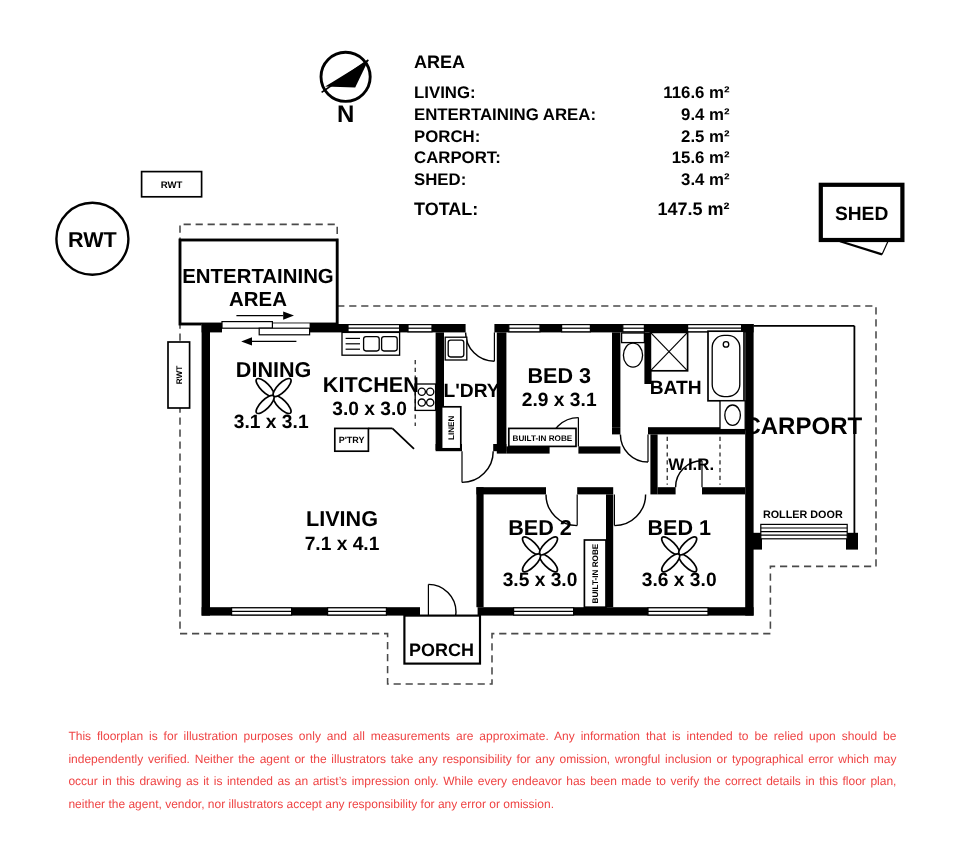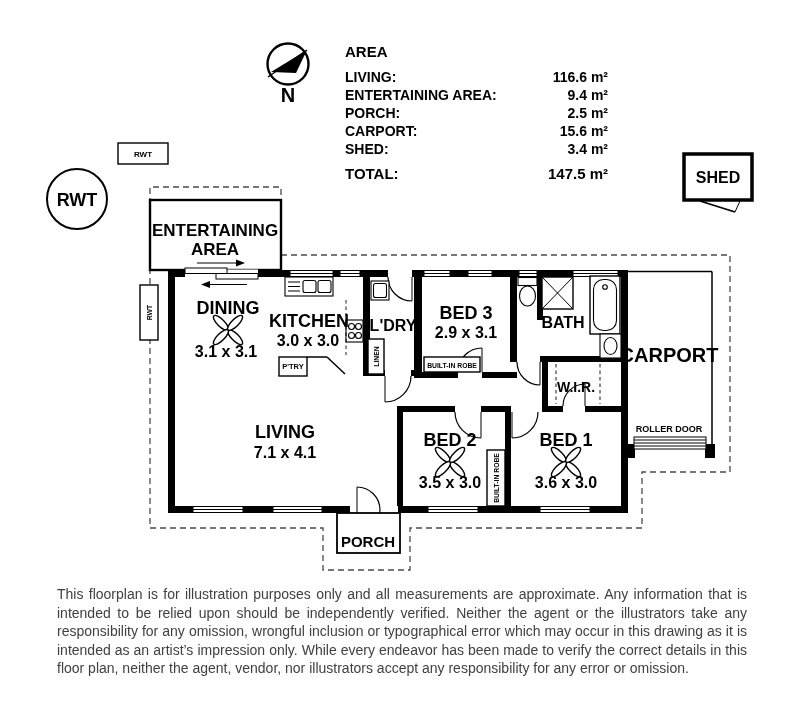--- a/index.html
+++ b/index.html
@@ -16,22 +16,22 @@
   .t9{font-size:9px;} .t8{font-size:8px;} .t7{font-size:7.5px;} .t65{font-size:6.8px;}
   .wall{fill:#000;stroke:none;}
   .thin{fill:none;stroke:#000;stroke-width:1.5;}
   .fix{fill:#fff;stroke:#000;stroke-width:1.1;}
   .fix2{fill:#fff;stroke:#000;stroke-width:1.4;}
   .arc{fill:none;stroke:#000;stroke-width:1.2;}
   .dash{fill:none;stroke:#4a4a4a;stroke-width:1.3;stroke-dasharray:6 4;}
   .dash2{fill:none;stroke:#000;stroke-width:0.9;stroke-dasharray:3.5 3;}
   .win{fill:#fff;stroke:#000;stroke-width:1;}
   .wline{stroke:#000;stroke-width:1;}
-  #disclaimer{position:absolute;left:57px;top:585px;width:690px;
-    font-size:14px;line-height:18.6px;text-align:justify;color:#404040;}
+  #disclaimer{position:absolute;left:57px;top:606px;width:690px;
+    font-size:10px;line-height:18.6px;text-align:justify;color:#ef4444;}
 </style>
 </head>
 <body>
 
 <div id="stage">
 <svg width="800" height="710" viewBox="0 0 800 710">
 
   <g>
     <path class="dash" d="M281,255 H730 V472 H642 V528 H410 V570 H323 V528 H150 V187 H281 V200"></path>
   </g>

